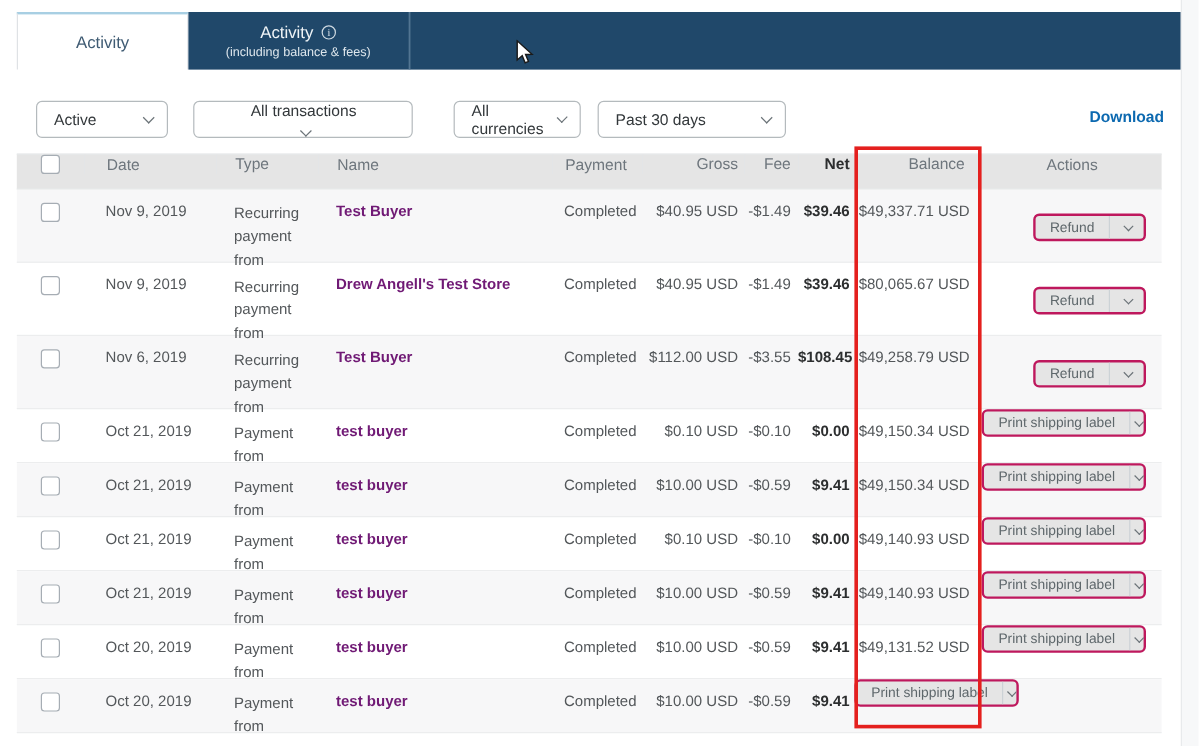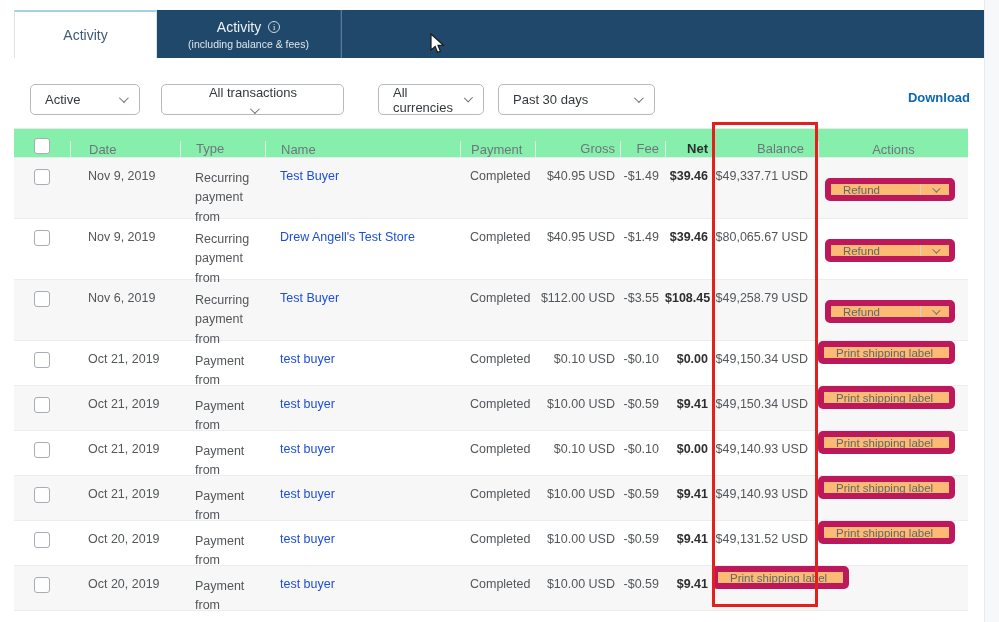--- a/index.html
+++ b/index.html
@@ -25,21 +25,21 @@
     display:flex; align-items:center; justify-content:space-between; padding:0 13px 0 14px; font-size:13px; color:#33383b; cursor:pointer; }
   .dd:nth-of-type(1){ left:16px;  width:110px; }
   .dd:nth-of-type(2){ left:147px; width:183px;flex-direction:column; }
   .dd:nth-of-type(3){ left:364px; width:106px; }
   .dd:nth-of-type(4){ left:484px; width:157px; }
   .chev { display:inline-block; width:7px; height:7px; border-right:1.6px solid #6b7378; border-bottom:1.6px solid #6b7378; transform:rotate(45deg) translateY(-2px); }
   .download { position:absolute; right:14px; top:6px; font-size:13px; font-weight:700; color:#0c69b0; text-decoration:none; cursor:pointer; }
 
   
   .table { position:absolute; left:14px; top:128px; width:954px; }
-  .thead { display:flex; height:30px; background:#86efac; border-top:1px solid #e7e9ea; border-bottom:1px solid #e7e9ea; align-items:flex-end; font-size:13px; color:#6e767d; }
+  .thead { display:flex; height:30px; background:#e5e5e5; border-top:1px solid #e7e9ea; border-bottom:1px solid #e7e9ea; align-items:flex-start; font-size:13px; color:#6e767d; }
   .thead .hc { border-left:1px solid #e3e5e7; height:16px; display:flex; align-items:center; }
   .thead .hc:first-child { border-left:none; }
   .trow { display:flex; border-bottom:1px solid #ecedee; font-size:12.5px; color:#53575a; }
   .trow.gray { background:#f7f7f8; }
   .trow.tall { height:61px; }
   .trow.short { height:45px; }
   .cell { padding-top:11px; }
 
   
   .c-check   { width:56px;  padding-left:20px; }
@@ -51,23 +51,23 @@
   .c-fee     { width:45px;  text-align:right; padding-right:6px; }
   .c-net     { width:47px;  text-align:right; padding-right:4px; font-weight:700; color:#2c2e2f; }
   .c-balance { width:106px; text-align:right; padding-right:10px; }
   .c-actions { width:150px; display:flex; justify-content:flex-end; padding-right:13px; }
   .thead .c-balance { padding-right:14px; }
   .thead .c-actions { justify-content:center; padding-right:0; border-left:1px solid #e3e5e7; }
   .thead .hc.c-gross, .thead .hc.c-fee, .thead .hc.c-net, .thead .hc.c-balance { display:block; line-height:16px; }
 
   .checkbox { display:inline-block; width:16px; height:16px; border:1px solid #a6adb4; border-radius:3px; background:#fff; cursor:pointer; }
   .thead .checkbox { margin-top:0; }
-  .namelink { color:#1d4ed8; text-decoration:none; cursor:pointer; }
-
-  .splitbtn { display:flex; align-items:stretch; height:23px; border:6px solid #be185d; border-radius:5px; background:#fdba74; cursor:pointer; overflow:hidden;gap:28px; }
+  .namelink { color:#701a75; text-decoration:none; cursor:pointer;font-weight:bold; }
+
+  .splitbtn { display:flex; align-items:stretch; height:23px; border:2px solid #be185d; border-radius:5px; background:#e5e5e5; cursor:pointer; overflow:hidden; }
   .tall .splitbtn { margin-top:20px; }
   .short .splitbtn { margin-top:0; }
   .btn-label { display:flex; align-items:center; padding:0 12px; font-size:11.5px; color:#5e676b; white-space:nowrap; }
   .btn-caret { display:flex; align-items:center; justify-content:center; width:29px; border-left:1px solid #ccd2d6; }
   .btn-caret .chev { width:6px; height:6px; transform:rotate(45deg) translateY(-2px); }
 
   
   .redbox { position:absolute; left:712px; top:122px; width:106px; height:485px; border:3px solid #e4201e; pointer-events:none; }
 
   

